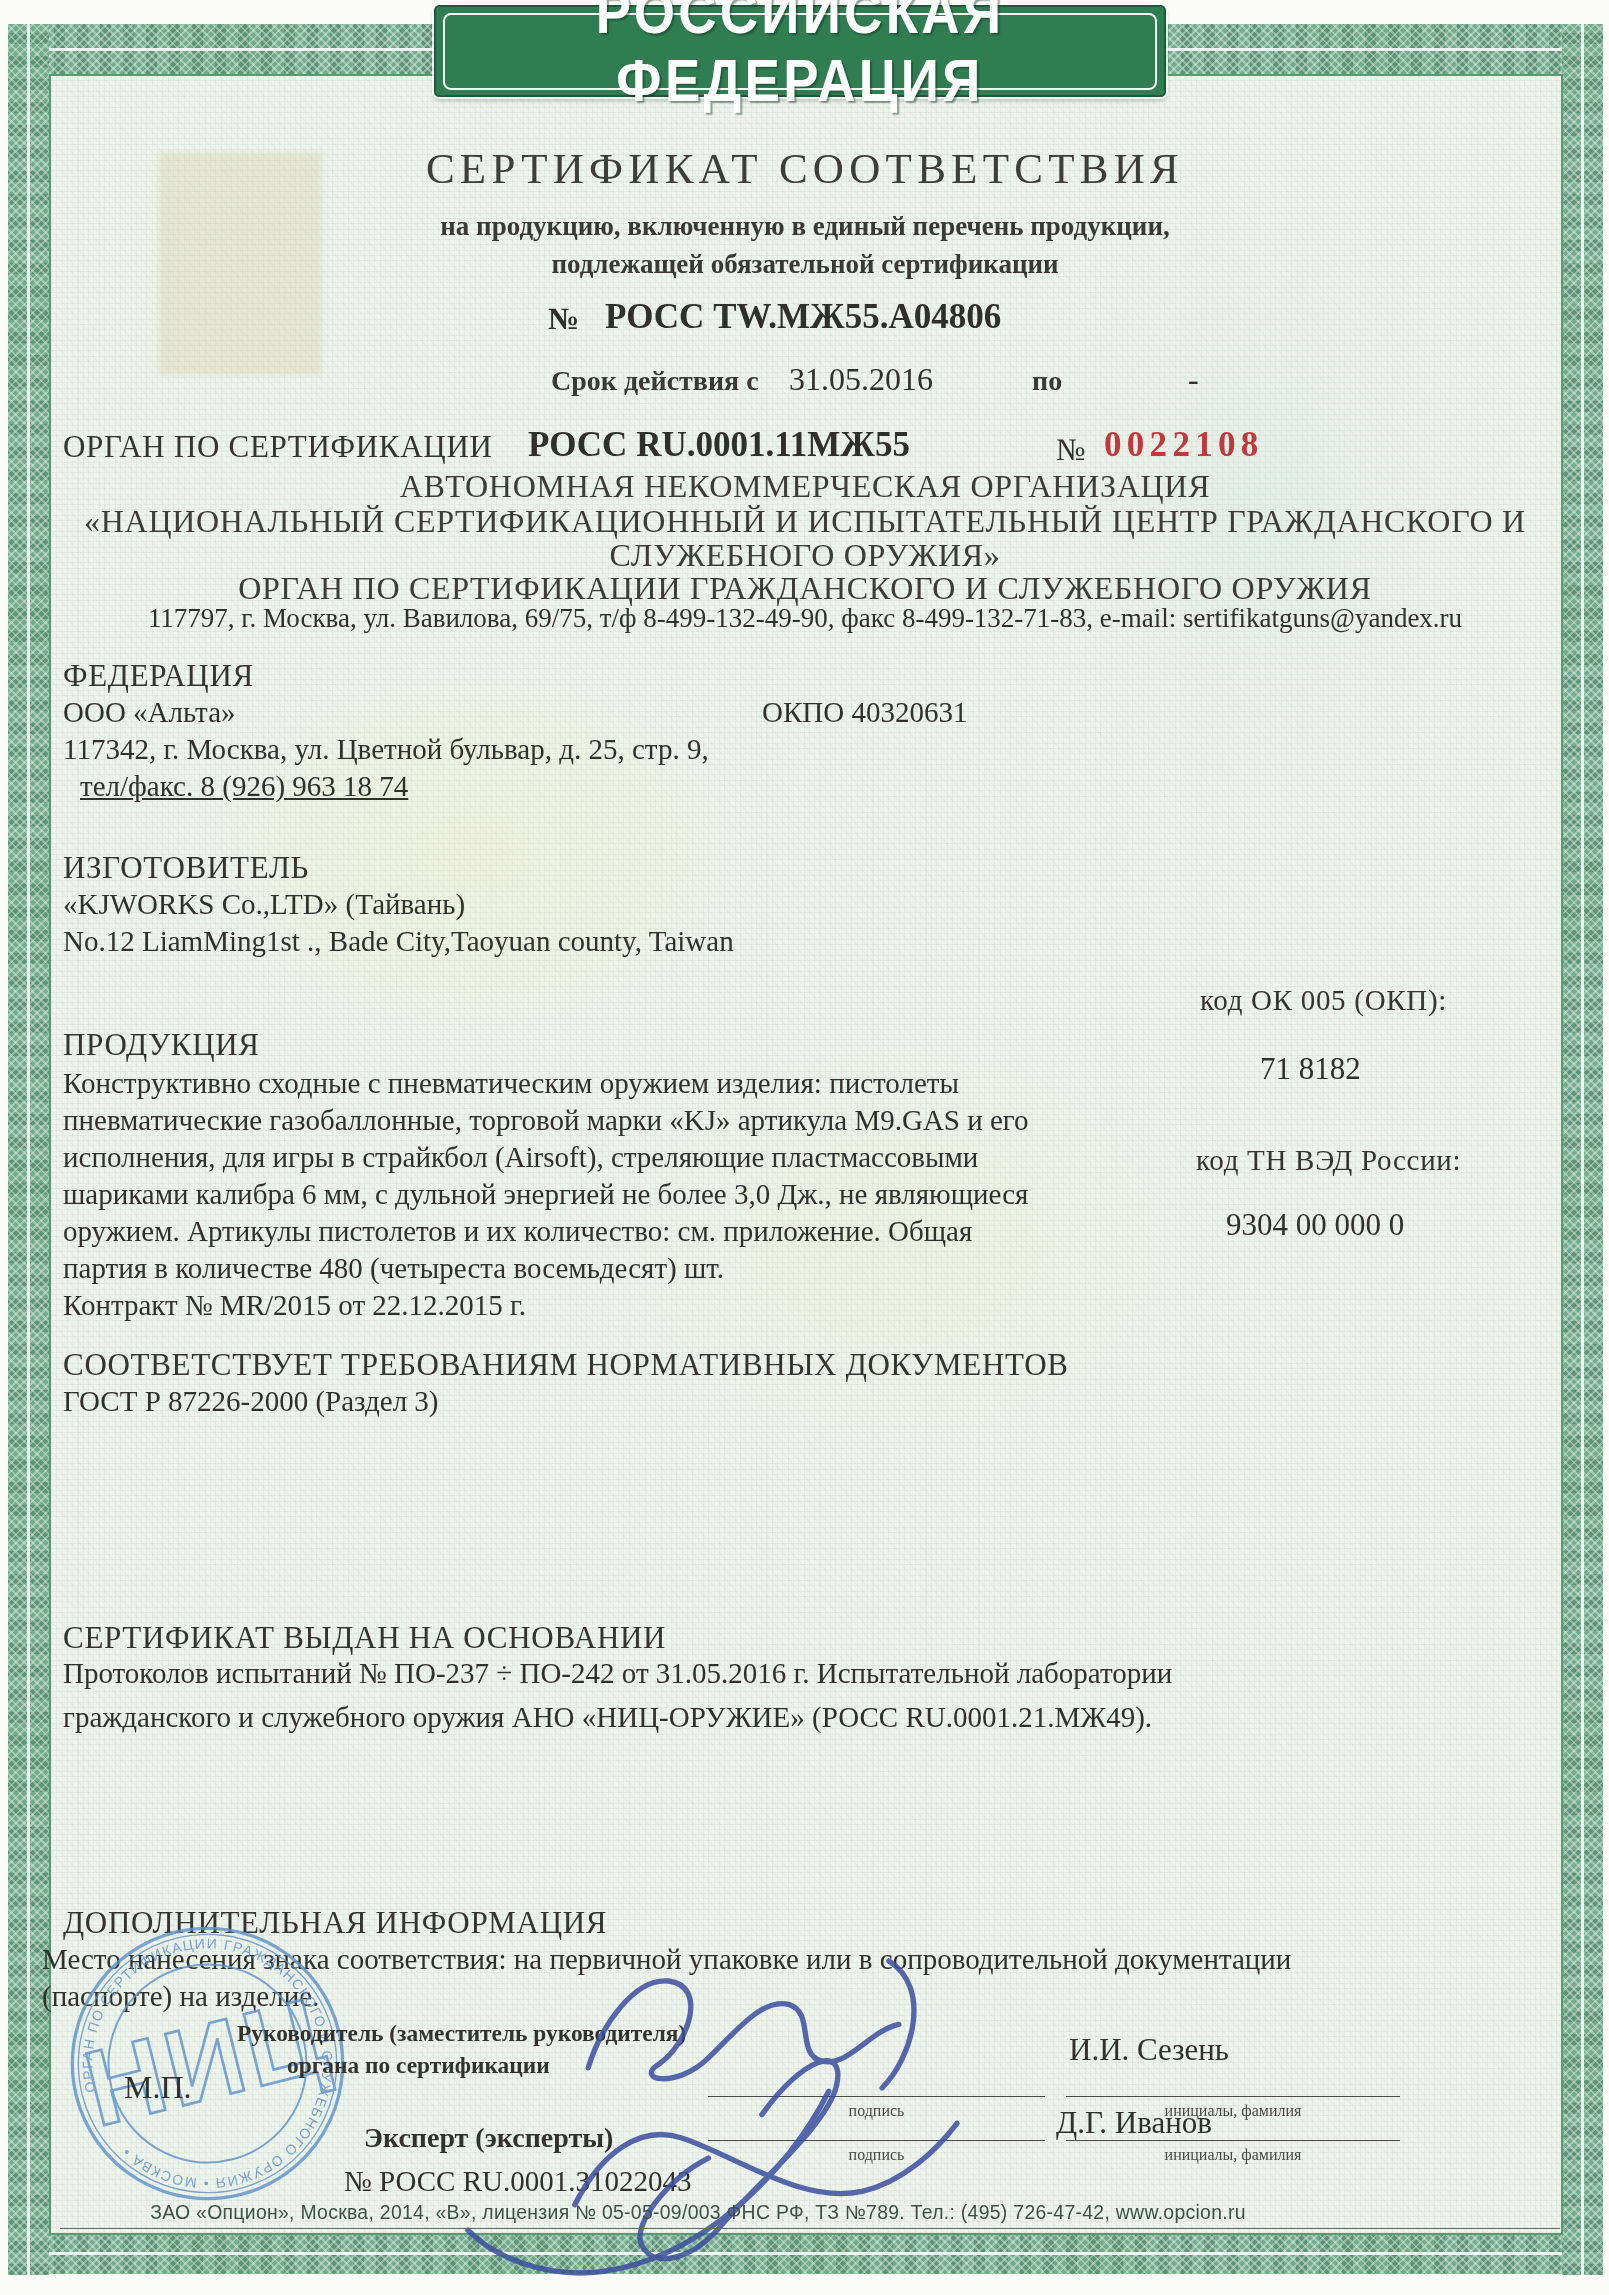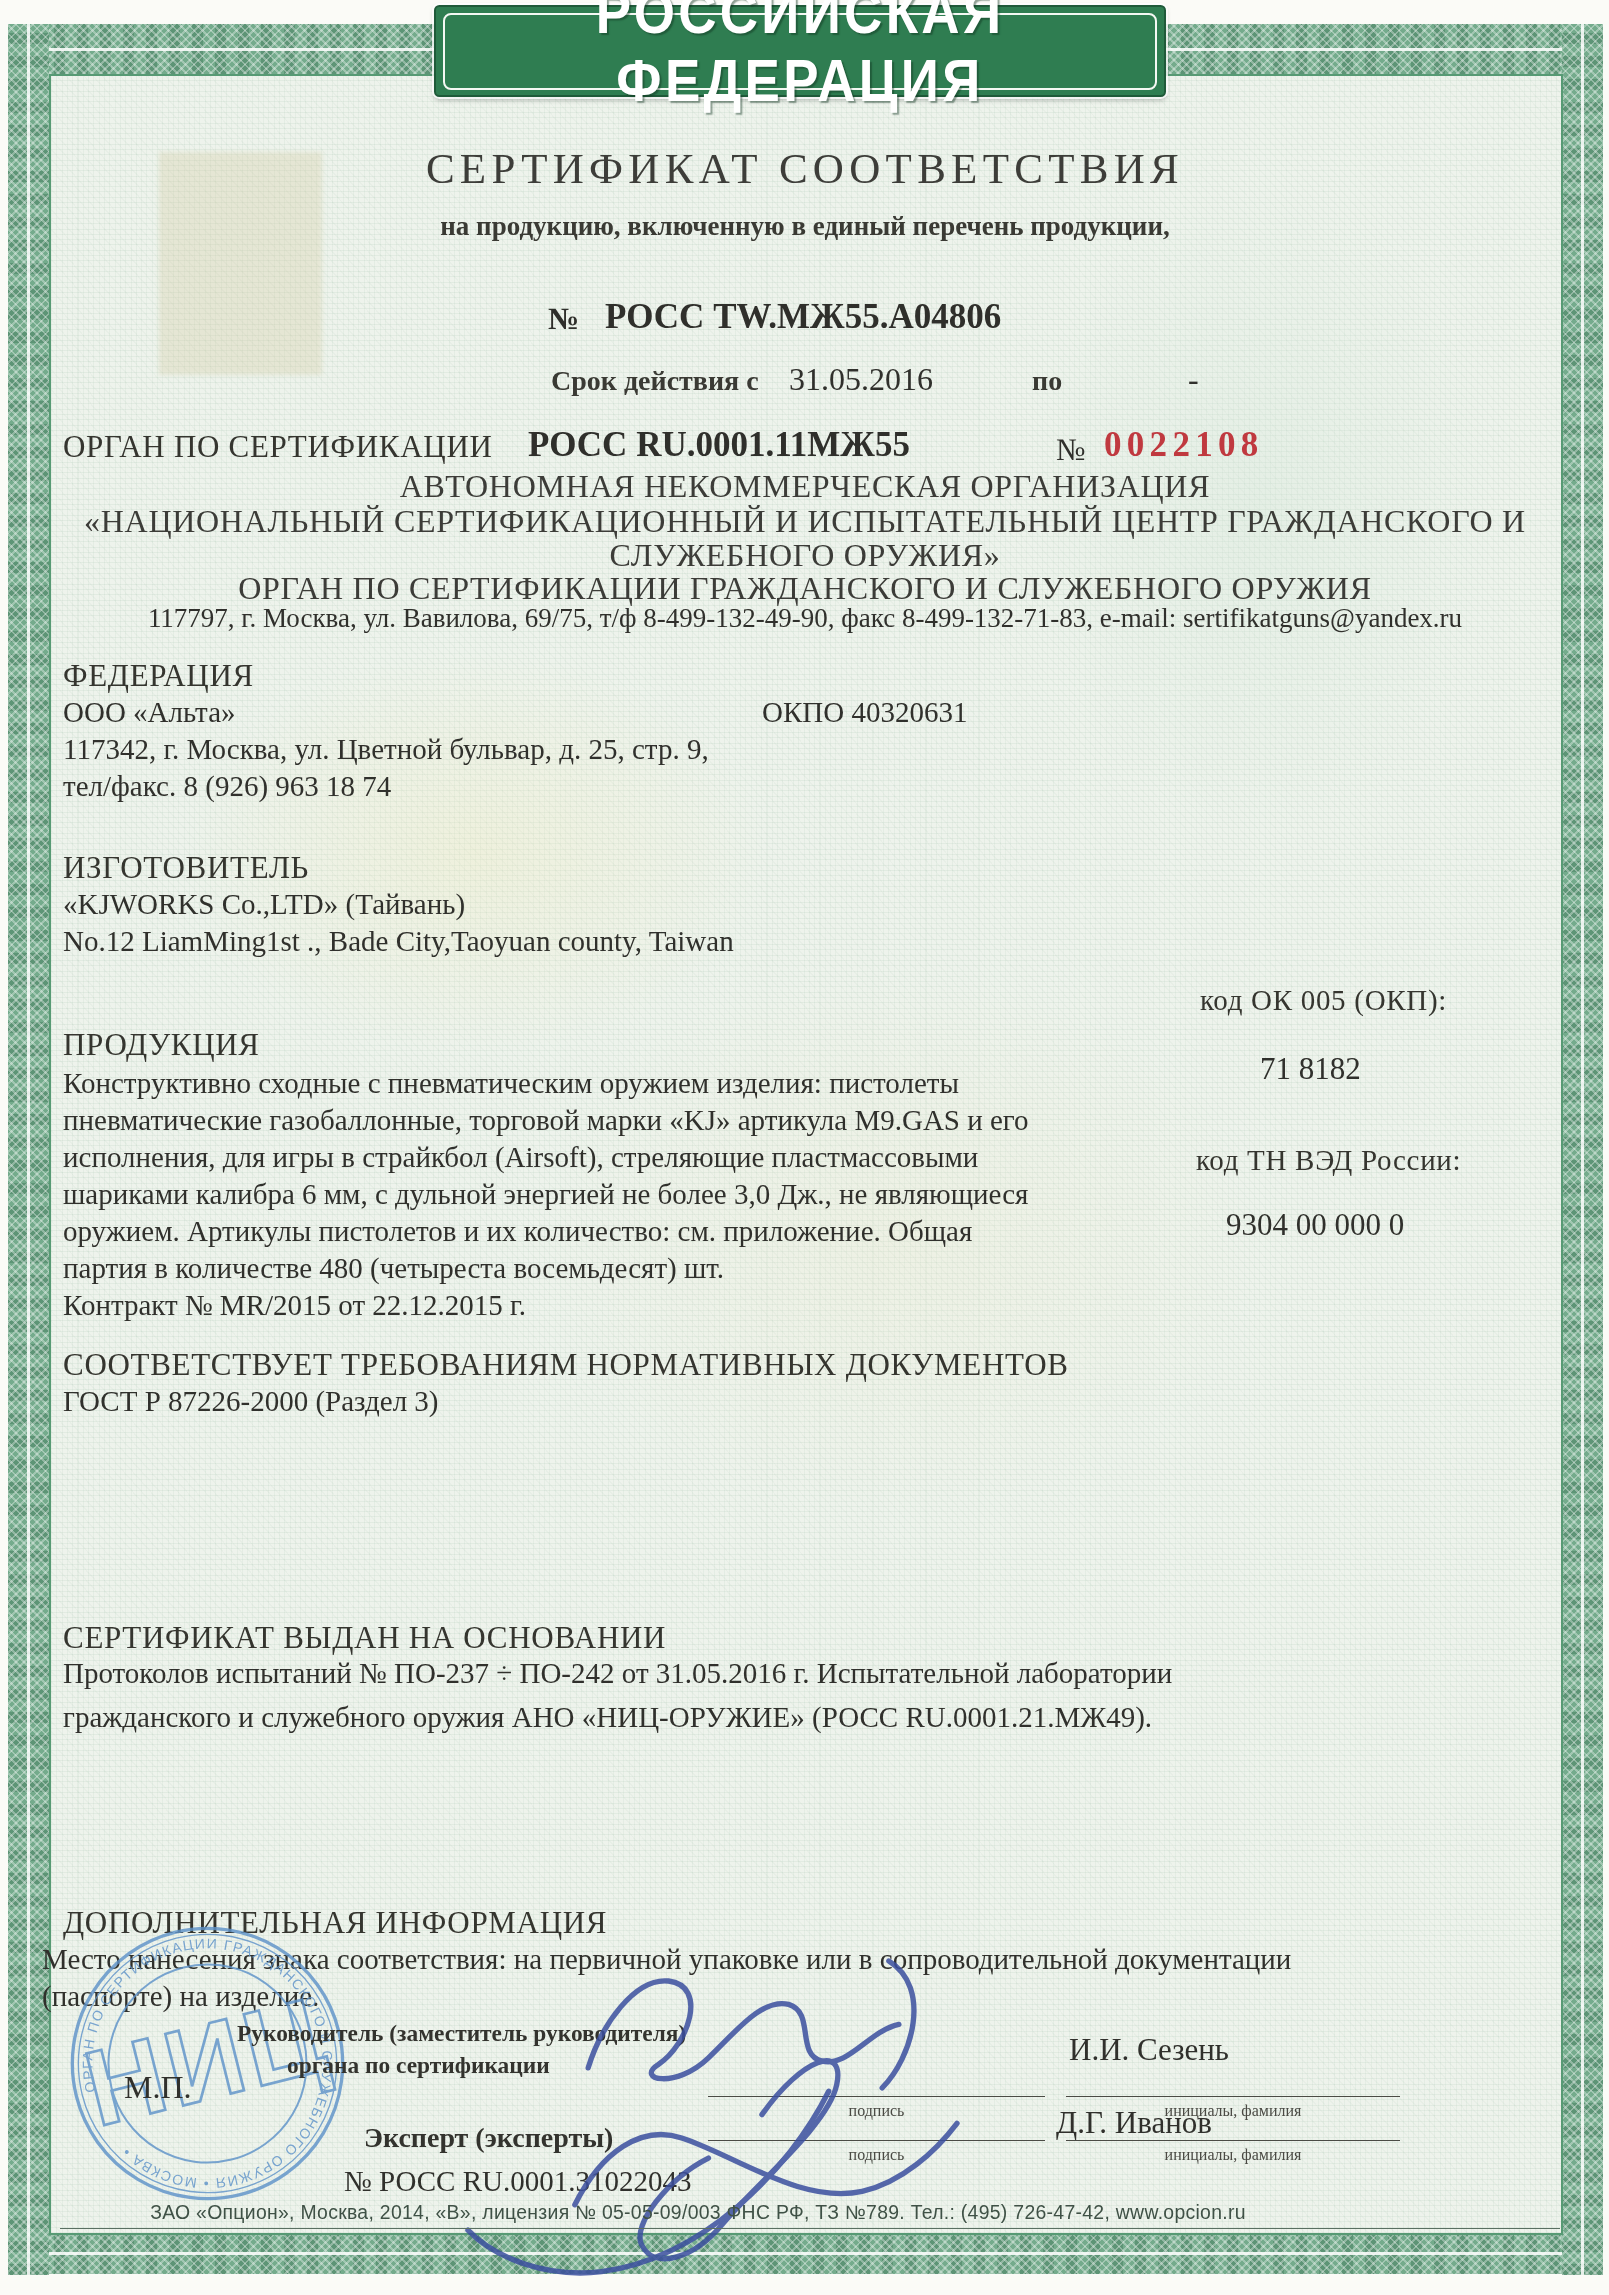--- a/index.html
+++ b/index.html
@@ -71,20 +71,21 @@
   <div class="band v" style="left:1562px;top:24px;width:41px;height:2251px;"></div>
   <div class="paper"></div>
   <div class="tanrect"></div>
 
   <div class="banner">
     <span>РОССИЙСКАЯ ФЕДЕРАЦИЯ</span>
   </div>
 
   <div class="ctr t-title" style="top:144px;">СЕРТИФИКАТ СООТВЕТСТВИЯ</div>
   <div class="ctr t-sub" style="top:211px;">на продукцию, включенную в единый перечень продукции,</div>
+  <div class="ctr t-sub" style="top:249px;">подлежащей обязательной сертификации</div>
 
   <div class="abs t-num" style="left:548px;top:301px;font-size:31px;">№</div>
   <div class="abs t-num" style="left:605px;top:297px;">РОСС TW.МЖ55.А04806</div>
 
   <div class="abs t-sub" style="left:551px;top:365px;font-size:28px;">Срок действия с</div>
   <div class="abs t-b2" style="left:789px;top:361px;font-size:32px;">31.05.2016</div>
   <div class="abs t-sub" style="left:1032px;top:365px;font-size:28px;">по</div>
   <div class="abs t-b2" style="left:1188px;top:361px;font-size:32px;">-</div>
 
   <div class="abs t-h" style="left:63px;top:429px;">ОРГАН ПО СЕРТИФИКАЦИИ</div>
@@ -94,21 +95,21 @@
   <div class="ctr t-org" style="top:468px;">АВТОНОМНАЯ НЕКОММЕРЧЕСКАЯ ОРГАНИЗАЦИЯ</div>
   <div class="ctr t-org" style="top:503px;">«НАЦИОНАЛЬНЫЙ СЕРТИФИКАЦИОННЫЙ И ИСПЫТАТЕЛЬНЫЙ ЦЕНТР ГРАЖДАНСКОГО И</div>
   <div class="ctr t-org" style="top:537px;">СЛУЖЕБНОГО ОРУЖИЯ»</div>
   <div class="ctr t-org" style="top:570px;">ОРГАН ПО СЕРТИФИКАЦИИ ГРАЖДАНСКОГО И  СЛУЖЕБНОГО ОРУЖИЯ</div>
   <div class="ctr t-b" style="top:603px;font-size:27px;">117797, г. Москва, ул. Вавилова, 69/75,  т/ф 8-499-132-49-90, факс 8-499-132-71-83, e-mail: sertifikatguns@yandex.ru</div>
 
   <div class="abs t-h" style="left:63px;top:658px;">ФЕДЕРАЦИЯ</div>
   <div class="abs t-b" style="left:63px;top:696px;">ООО «Альта»</div>
   <div class="abs t-b" style="left:762px;top:696px;">ОКПО  40320631</div>
   <div class="abs t-b" style="left:63px;top:733px;">117342, г. Москва, ул. Цветной бульвар, д. 25, стр. 9,</div>
-  <div class="abs t-b" style="left:63px;top:770px;">тел/факс. 8 (926) 963 18 74</div>
+  <div class="abs t-b" style="left:80px;top:770px;text-decoration:underline;">тел/факс. 8 (926) 963 18 74</div>
 
   <div class="abs t-h" style="left:63px;top:850px;">ИЗГОТОВИТЕЛЬ</div>
   <div class="abs t-b" style="left:63px;top:888px;">«KJWORKS Co.,LTD» (Тайвань)</div>
   <div class="abs t-b" style="left:63px;top:925px;">No.12 LiamMing1st ., Bade City,Taoyuan county, Taiwan</div>
 
   <div class="abs t-h" style="left:1200px;top:984px;font-size:29px;">код ОК 005 (ОКП):</div>
   <div class="abs t-b2" style="left:1260px;top:1051px;">71 8182</div>
   <div class="abs t-h" style="left:1196px;top:1144px;font-size:29px;">код ТН ВЭД России:</div>
   <div class="abs t-b2" style="left:1226px;top:1207px;">9304 00 000 0</div>
 

